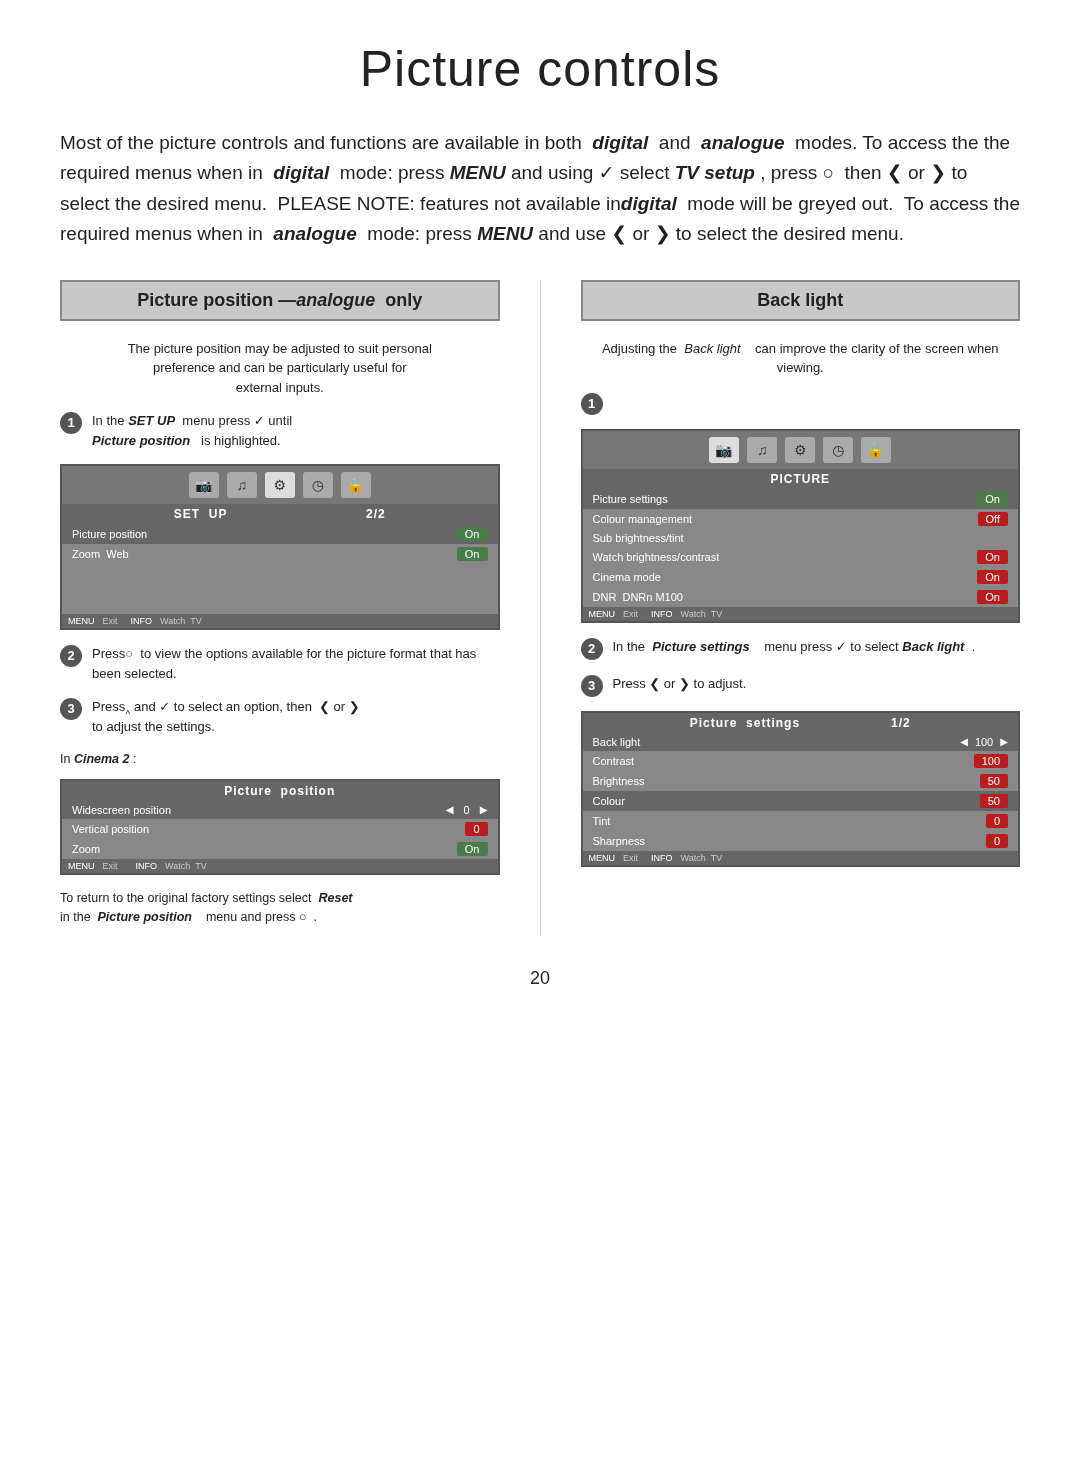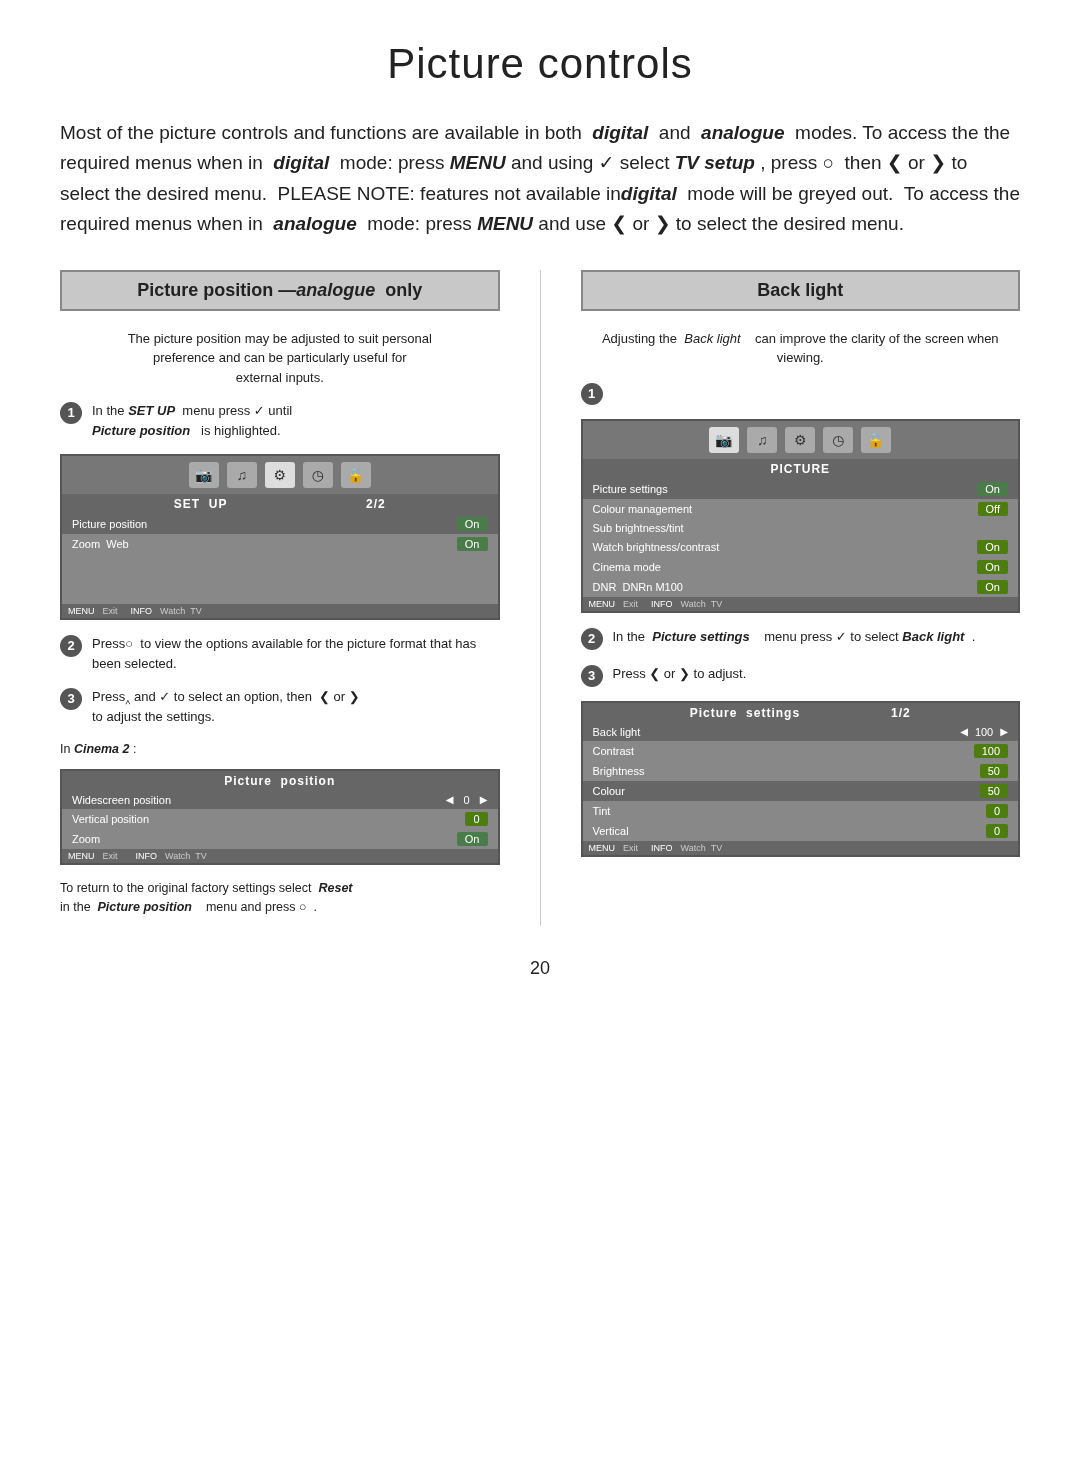--- a/index.html
+++ b/index.html
@@ -6,21 +6,21 @@
     body {
       background: #fff;
       font-family: Arial, Helvetica, sans-serif;
       width: 1080px;
       min-height: 1473px;
       padding: 40px 60px;
       color: #222;
     }
     h1 {
       text-align: center;
-      font-size: 42px;
+      font-size: 50px;
       font-weight: normal;
       margin-bottom: 30px;
       letter-spacing: 1px;
     }
     .intro-text {
       font-size: 19px;
       line-height: 1.6;
       margin-bottom: 30px;
       text-align: left;
     }
@@ -117,21 +117,21 @@
       align-items: center;
       padding: 3px 10px;
       color: #fff;
       font-size: 11px;
       background: #888;
     }
     .tv-row.highlight {
       background: #666;
     }
     .tv-row .val {
-      background: #4d7c0f;
+      background: #b91c1c;
       padding: 1px 8px;
       border-radius: 2px;
       color: #fff;
       font-size: 11px;
     }
     .tv-row .val.green {
       background: #4a7c4a;
       color: #fff;
     }
     .tv-footer {
@@ -382,21 +382,21 @@
       </div>
       <div class="tv-row highlight">
         <span>Colour</span>
         <span class="val">50</span>
       </div>
       <div class="tv-row">
         <span>Tint</span>
         <span class="val">0</span>
       </div>
       <div class="tv-row">
-        <span>Vertical</span>
+        <span>Sharpness</span>
         <span class="val">0</span>
       </div>
       <div class="tv-footer">
         <span>MENU</span> Exit &nbsp;<span>INFO</span> Watch&nbsp;&nbsp;TV
       </div>
     </div>
 
   </div>
 </div>
 

